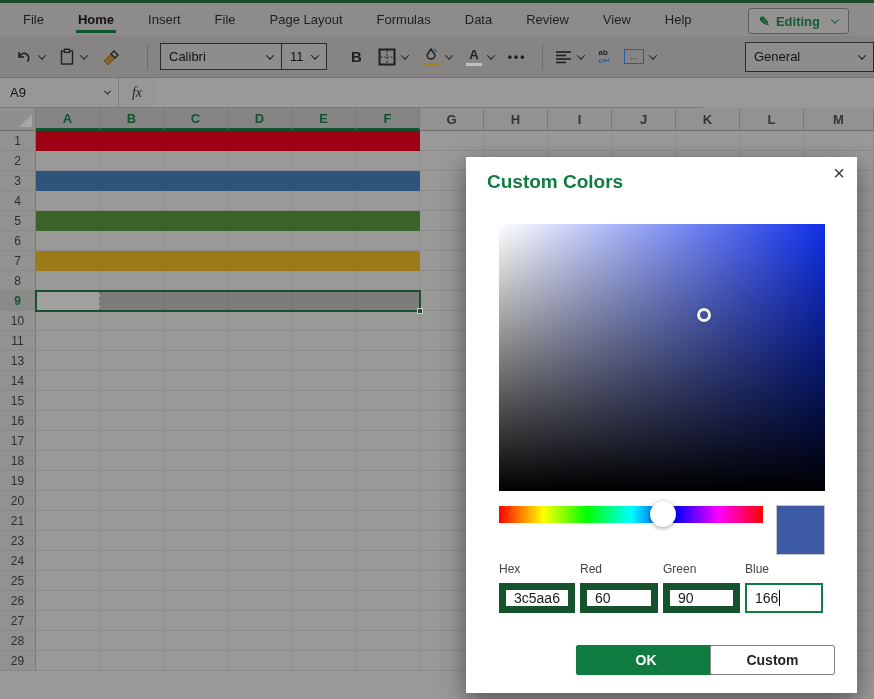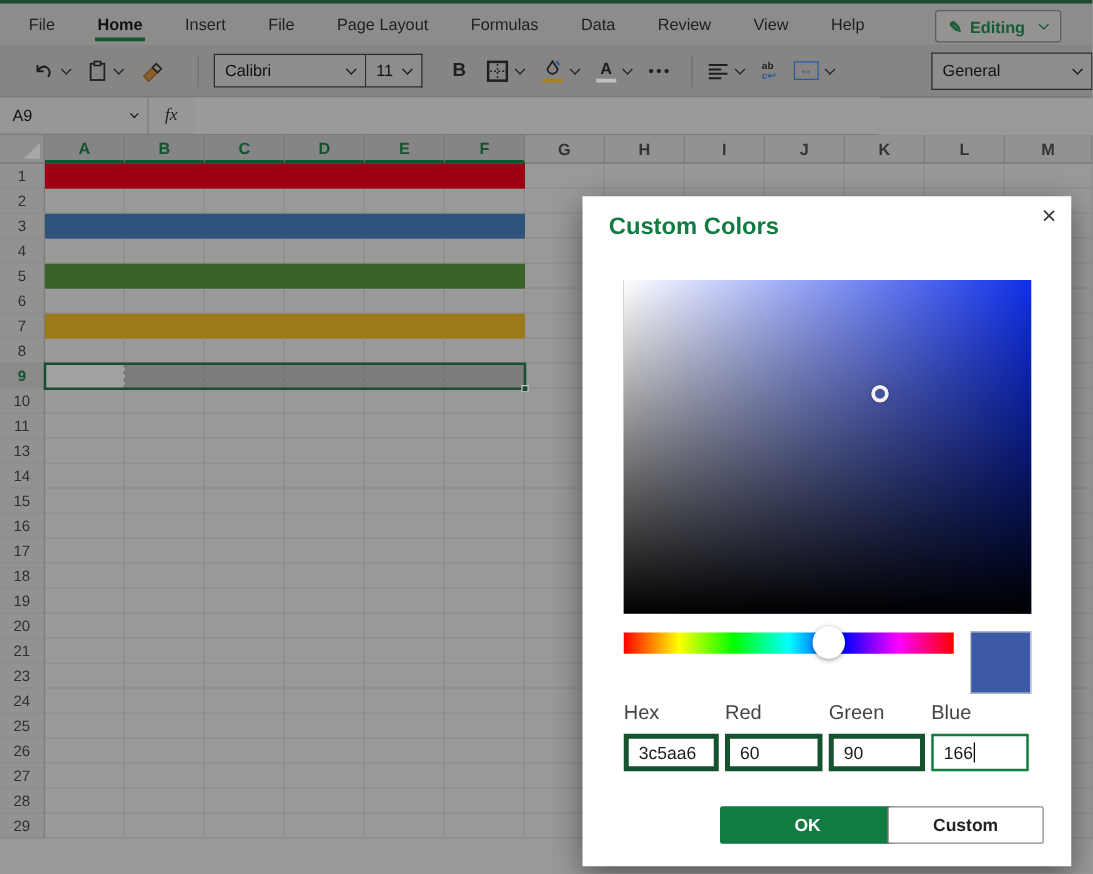--- a/index.html
+++ b/index.html
@@ -15,21 +15,21 @@
   .editing-btn { position:absolute; right:25px; top:5px; height:26px; padding:0 10px;
                  background:#949392; border:1px solid #5E5D5C; border-radius:3px;
                  display:flex; align-items:center; gap:6px; color:#155B33; font-size:13px; font-weight:bold; }
   .pencil { font-size:13px; color:#155B33; }
 
   .chev { display:inline-block; width:6px; height:6px; border-left:1.6px solid currentColor;
           border-bottom:1.6px solid currentColor; transform:rotate(-45deg) translate(1px,-1px); margin-left:6px; }
 
   
   .toolbar { position:absolute; left:0; top:36px; width:874px; height:42px; background:#868584;
-             border-bottom:1px solid #767574; display:flex; align-items:center; padding-left:26px; color:#1F1F1F; }
+             border-bottom:1px solid #767574; display:flex; align-items:center; padding-left:15px; color:#1F1F1F; }
   .tbtn { display:flex; align-items:center; color:#1F1F1F; margin-right:14px; }
   .divider { width:1px; height:26px; background:#6F6E6D; margin:0 12px; }
   .combo { height:27px; border:1px solid #2B2B2B; background:#8E8D8C; display:flex; align-items:center;
            padding:0 8px; font-size:13px; color:#121212; }
   .font-combo { width:122px; }
   .size-combo { width:45px; border-left:none; margin-right:18px; }
   .combo .chev { margin-left:auto; }
   .boldB { font-weight:bold; font-size:15px; margin:0 16px 0 6px; }
   .icon-stack { display:flex; flex-direction:column; align-items:center; line-height:1; }
   .colorbar { width:16px; height:3px; margin-top:2px; }
@@ -85,22 +85,22 @@
                        linear-gradient(to right, #fff 0%, rgba(255,255,255,0) 100%),
                        #0F2FE8; }
   .sv-ring { position:absolute; left:198px; top:84px; width:14px; height:14px; border:3px solid #F2F2F2;
              border-radius:50%; box-shadow:0 0 2px rgba(0,0,0,0.5); }
   .hue-slider { position:absolute; left:33px; top:349px; width:264px; height:17px;
                 background:linear-gradient(to right,#f00 0%,#ff0 16.7%,#0f0 33.3%,#0ff 50%,#00f 66.7%,#f0f 83.3%,#f00 100%); }
   .hue-thumb { position:absolute; left:151px; top:-5px; width:26px; height:26px; background:#fff;
                border-radius:50%; box-shadow:0 1px 4px rgba(0,0,0,0.4); }
   .swatch { position:absolute; left:310px; top:348px; width:49px; height:50px; border:1px solid #C6C6C6; }
   .field { position:absolute; top:405px; }
-  .field label { display:block; font-size:16px; color:#454442; margin-bottom:7px; }
-  .field input { height:30px; width:100%; border:4px solid #14532d; font-size:14px; color:#1A1A1A;
+  .field label { display:block; font-size:12px; color:#454442; margin-bottom:7px; }
+  .field input { height:30px; width:100%; border:7px solid #14532d; font-size:14px; color:#1A1A1A;
                  padding-left:8px; font-family:"Liberation Sans", sans-serif; background:#fff; outline:none; }
   .field.focused input { border:2px solid #107C41; }
   .caret { position:absolute; bottom:7px; width:1px; height:16px; background:#000; }
   .btn { position:absolute; top:488px; height:30px; border-radius:2px; font-size:14px; font-weight:600;
          font-family:"Liberation Sans", sans-serif; cursor:pointer; }
   .btn-ok { left:110px; width:140px; background:#107C41; color:#fff; border:1px solid #107C41; }
   .btn-cancel { left:244px; width:125px; background:#fff; color:#252423; border:1px solid #8A8886; }
 
   svg { display:block; }
 </style>

